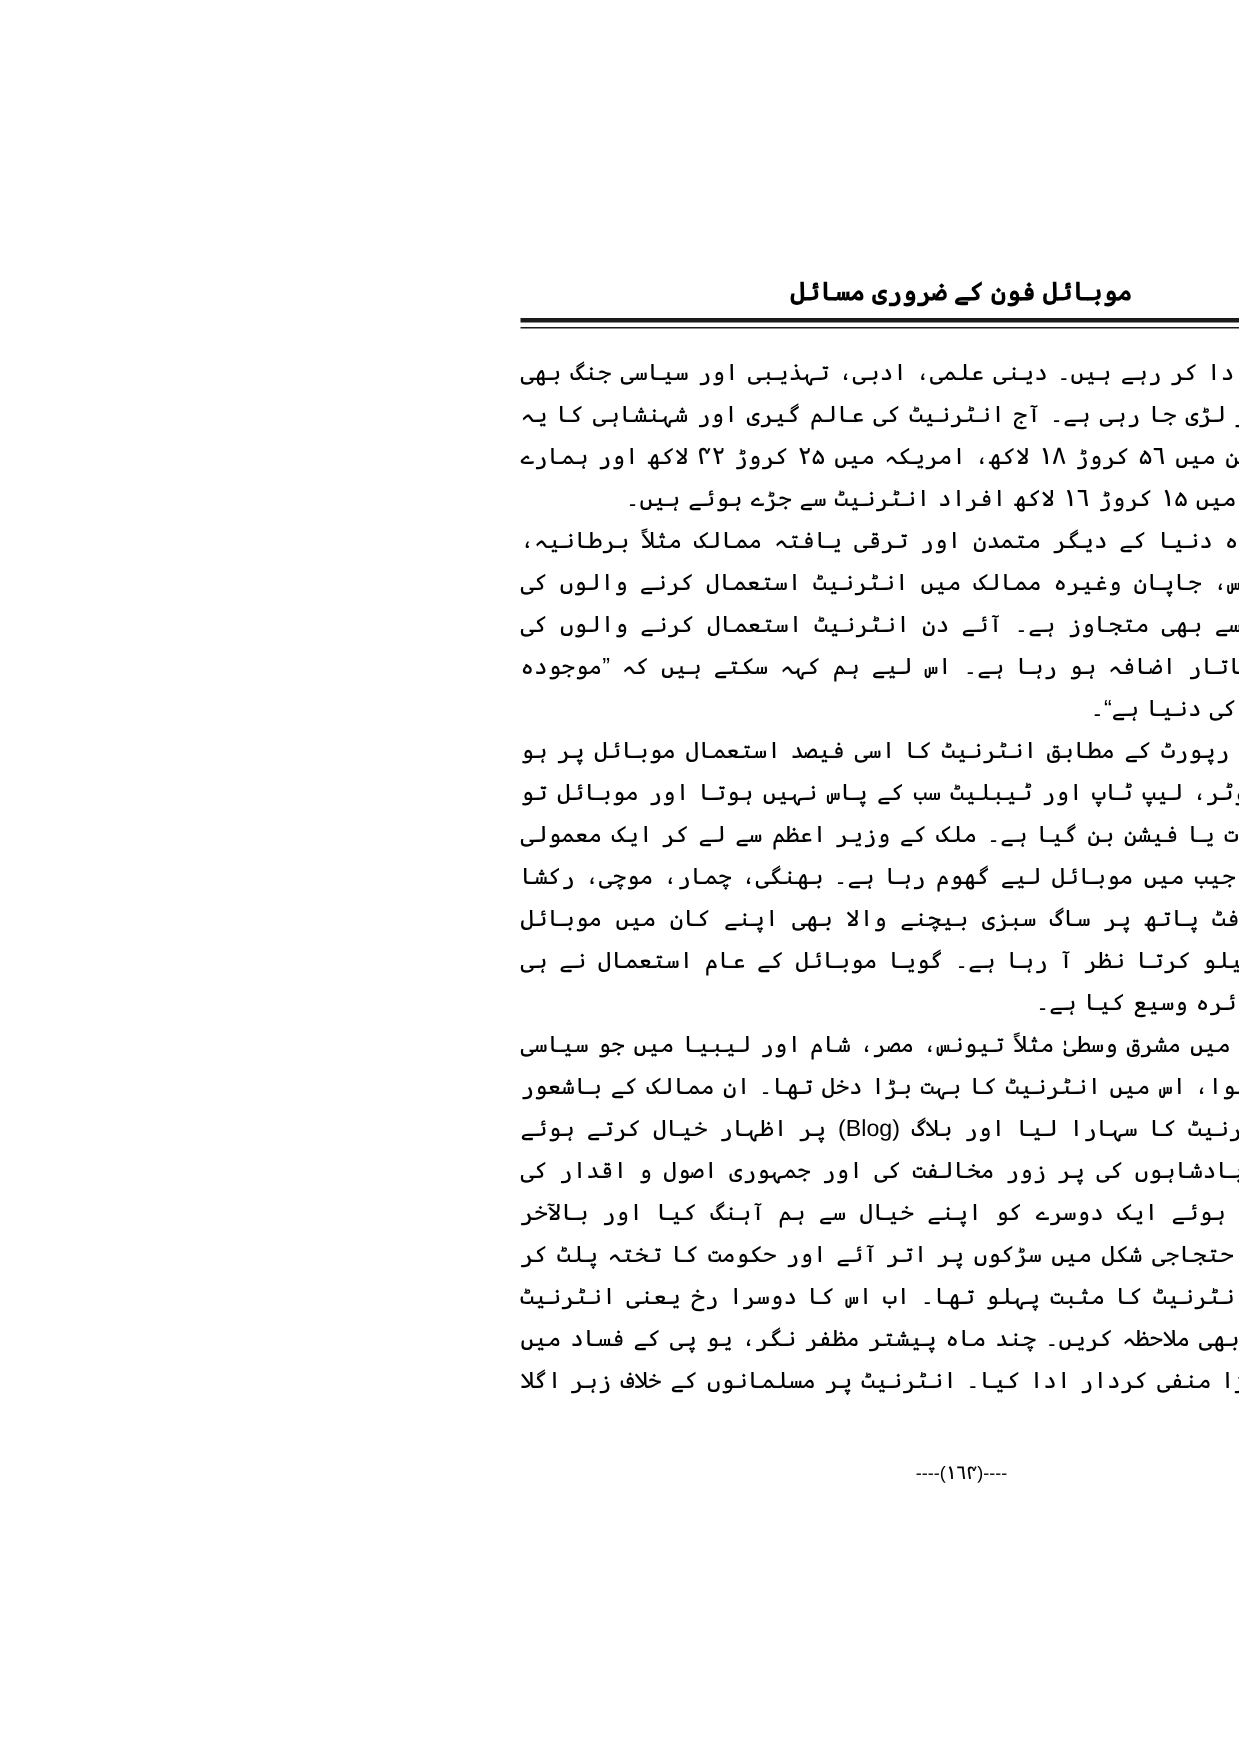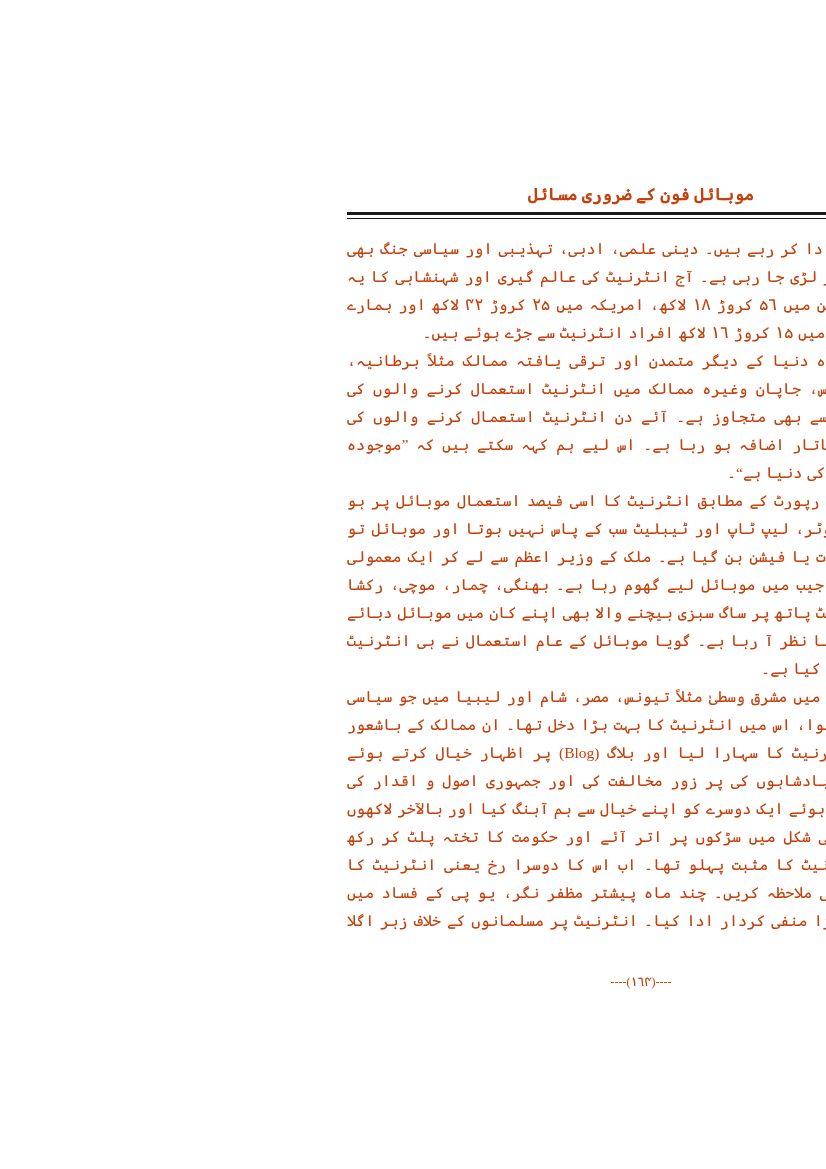--- a/index.html
+++ b/index.html
@@ -6,22 +6,22 @@
     margin: 0;
     padding: 0;
     background: #ffffff;
   }
   .page {
     position: relative;
     width: 664px;
     height: 1169px;
     background: #ffffff;
     overflow: hidden;
-    font-family: Liberation Serif, serif;
-    color: #c2410c;
+    font-family: Liberation Sans, sans-serif;
+    color: #000000;
   }
   .content {
     position: absolute;
     top: 184px;
     left: 185px;
     width: 588px;
     direction: rtl;
   }
   .running-header {
     margin-bottom: 6px;

